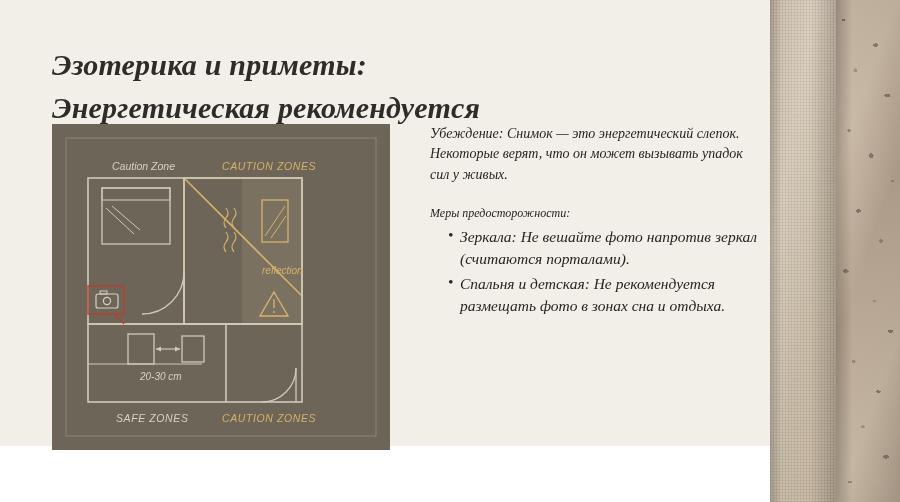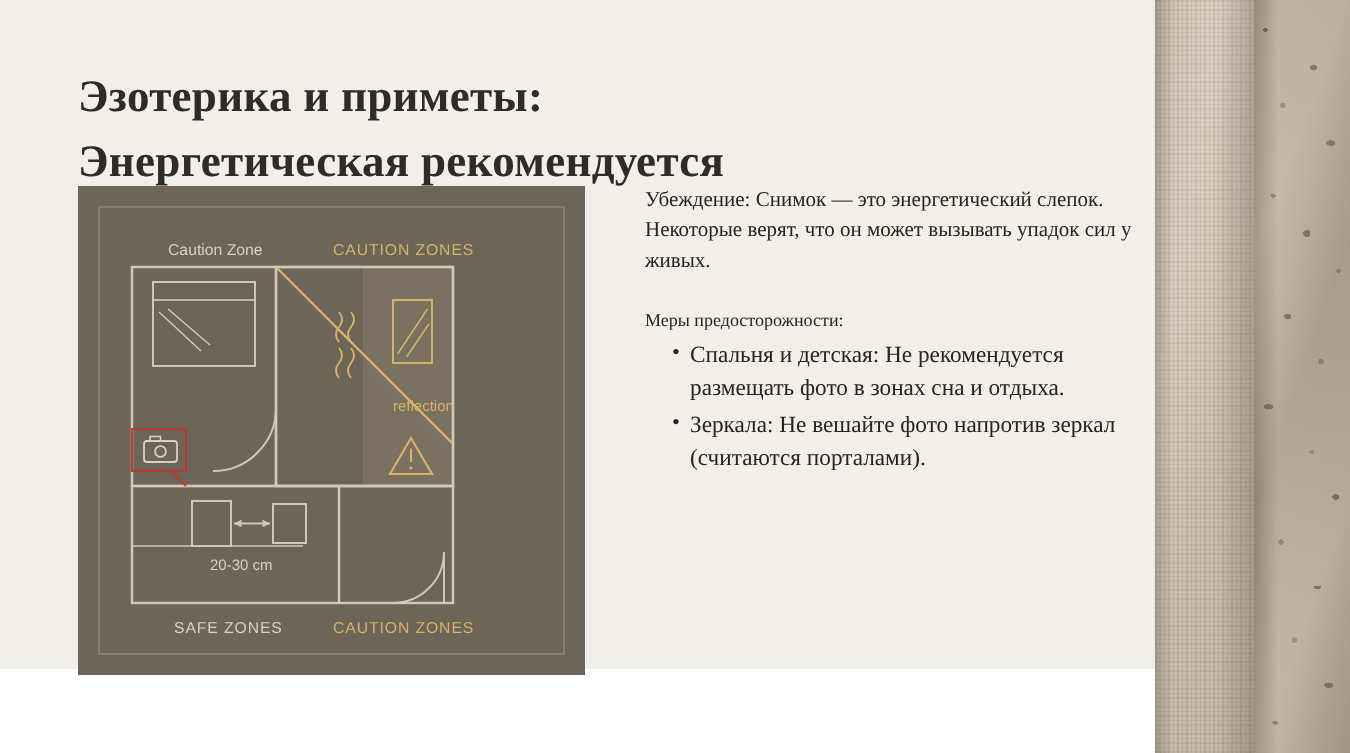--- a/index.html
+++ b/index.html
@@ -6,20 +6,21 @@
   html, body {
     margin: 0; padding: 0;
     width: 900px; height: 502px;
     overflow: hidden;
     font-family: "Liberation Serif", serif;
   }
   #page {
     position: relative;
     width: 900px; height: 446px;
     background: #f2efe9;
+    font-style: italic;
   }
 
   
   .edge {
     position: absolute; top: 0; right: 0; height: 502px;
     width: 130px;
   }
   .edge-linen {
     position: absolute; top: 0; left: 0; width: 66px; height: 502px;
     background:
@@ -198,18 +199,18 @@
       <text x="170" y="46" fill="#d8b26a" font-family="Liberation Sans, sans-serif" font-size="10.5" letter-spacing="0.6">CAUTION ZONES</text>
       <text x="64" y="298" fill="#d7d2c6" font-family="Liberation Sans, sans-serif" font-size="10.5" letter-spacing="0.6">SAFE ZONES</text>
       <text x="170" y="298" fill="#d8b26a" font-family="Liberation Sans, sans-serif" font-size="10.5" letter-spacing="0.6">CAUTION ZONES</text>
     </svg>
   </div>
 
   <div class="text-col">
     <p class="belief">Убеждение: Снимок — это энергетический слепок. Некоторые верят, что он может вызывать упадок сил у живых.</p>
     <p class="measures-label">Меры предосторожности:</p>
     <ul class="measures">
+      <li>Зеркала: Не вешайте фото напротив зеркал (считаются порталами).</li>
       <li>Спальня и детская: Не рекомендуется размещать фото в зонах сна и отдыха.</li>
-      <li>Зеркала: Не вешайте фото напротив зеркал (считаются порталами).</li>
     </ul>
   </div>
 
 </div>
 
 </body></html>

